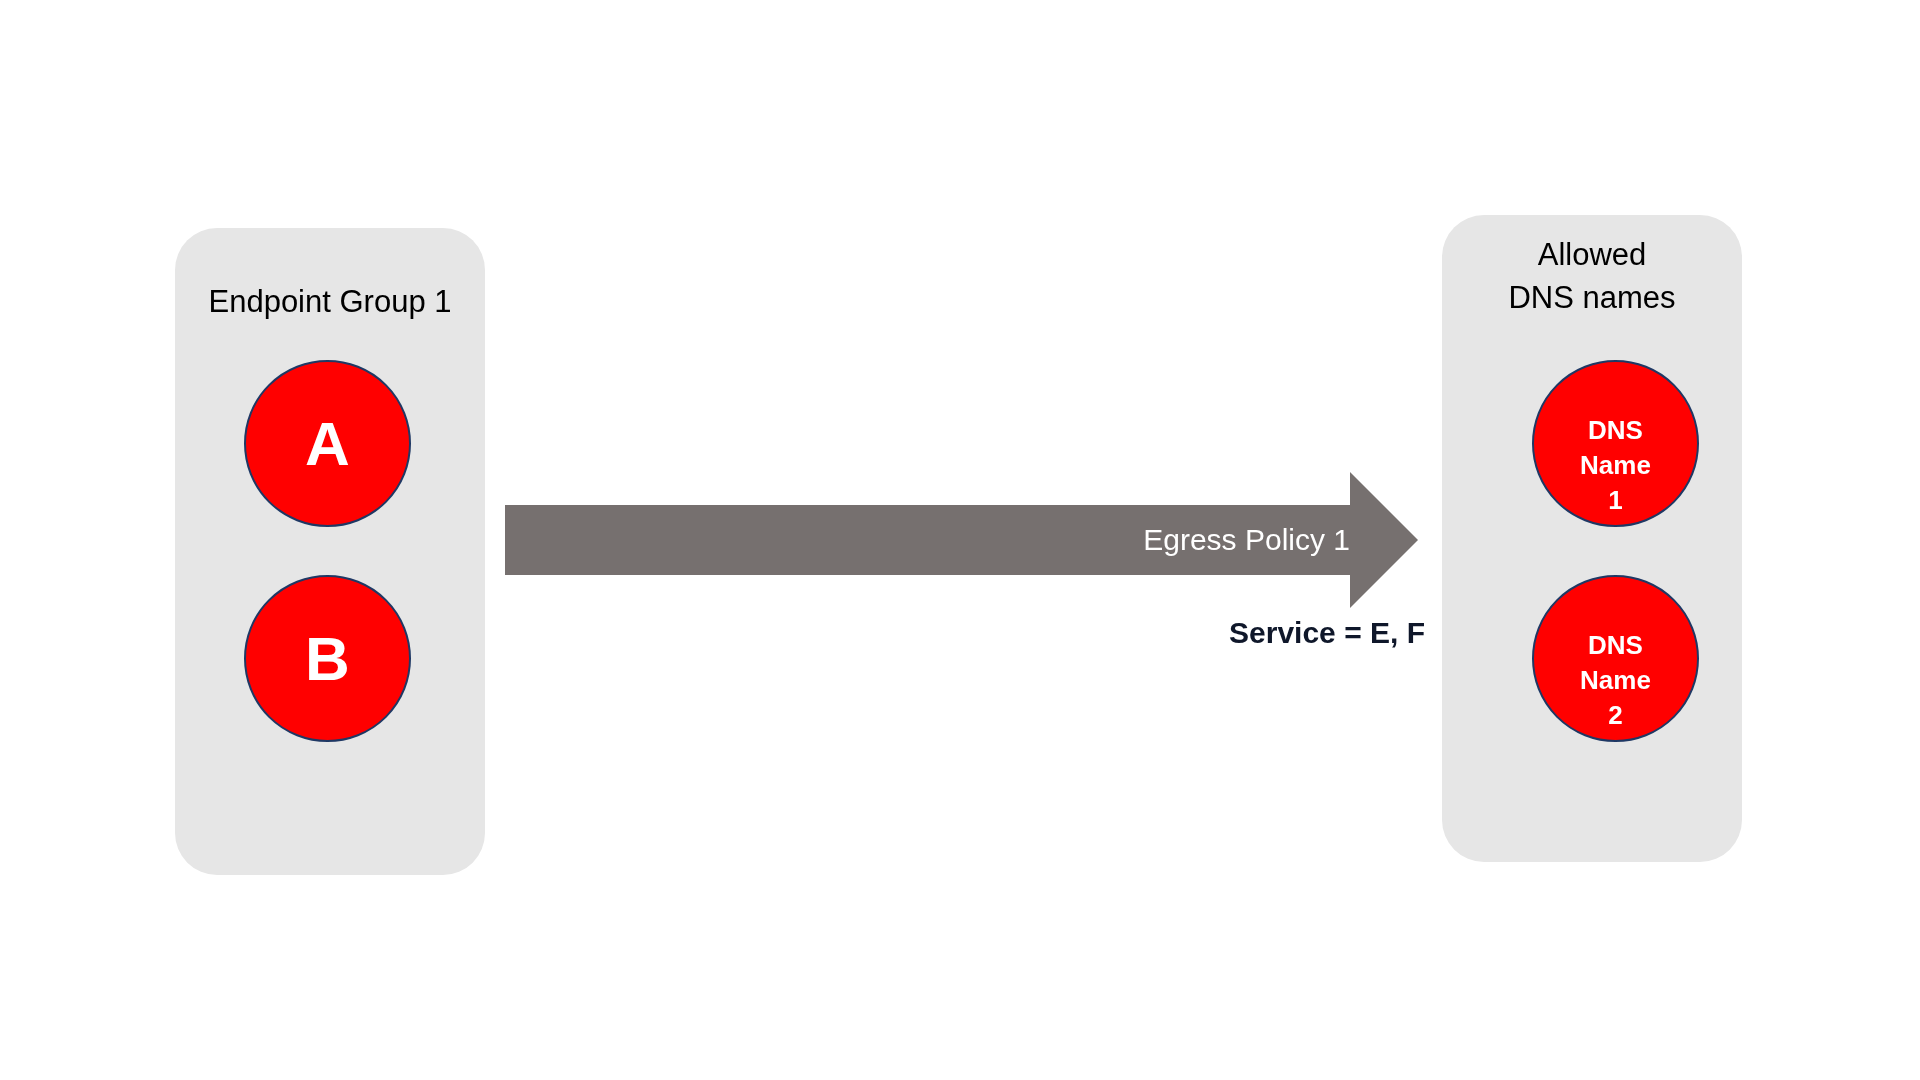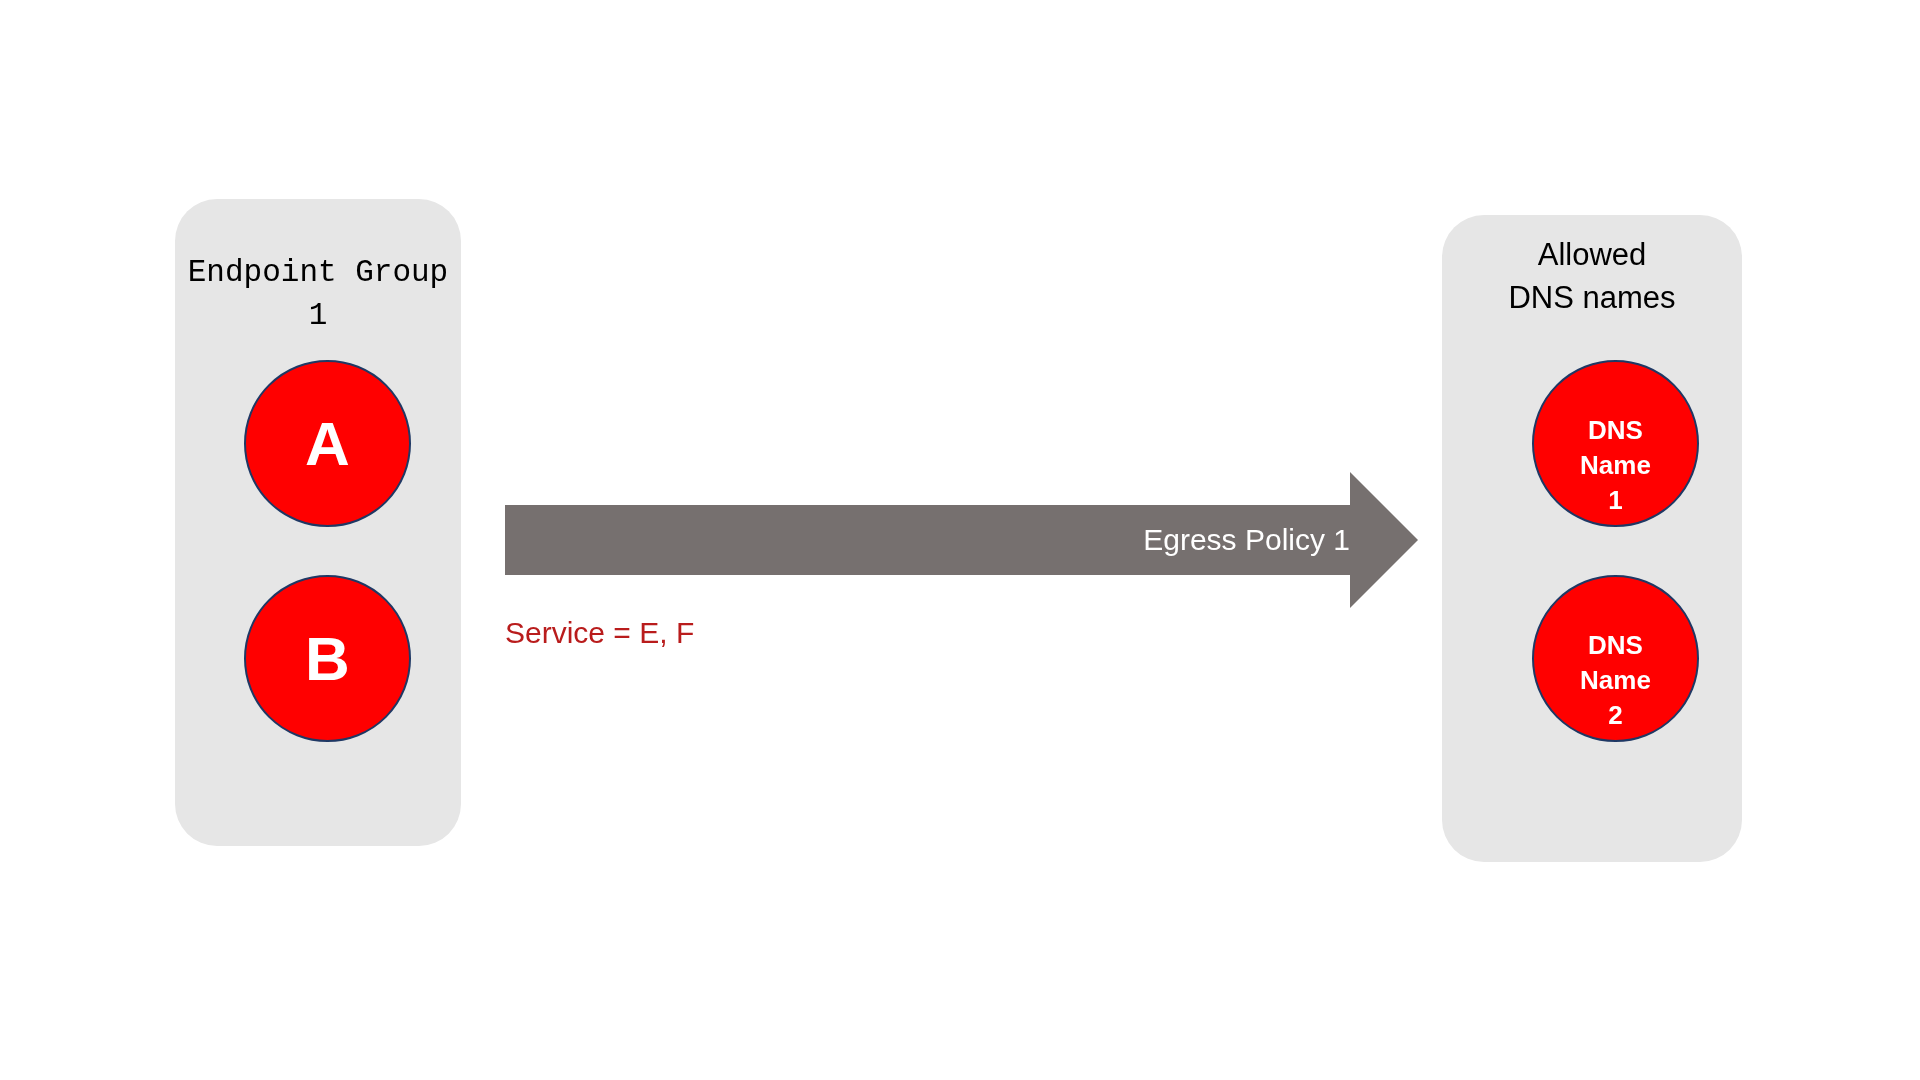--- a/index.html
+++ b/index.html
@@ -18,21 +18,21 @@
     overflow: hidden;
   }
 
   
   .group-panel {
     position: absolute;
     background: #E6E6E6;
     border-radius: 42px;
     box-sizing: border-box;
   }
-  #panel-left  { left: 175px;  top: 199px; width: 286px; height: 647px; font-family: Liberation Mono, monospace; }
+  #panel-left  { left: 175px;  top: 228px; width: 310px; height: 647px; }
   #panel-right { left: 1442px; top: 215px; width: 300px; height: 647px; }
 
   .panel-title {
     position: absolute;
     left: 0;
     width: 100%;
     text-align: center;
     color: #000000;
     font-size: 31px;
     font-weight: 400;
@@ -97,24 +97,24 @@
     font-weight: 400;
     line-height: 36px;
     pointer-events: none;
   }
 
   #service-label {
     position: absolute;
     left: 505px;
     top: 614px;
     width: 920px;
-    text-align: left;
-    color: #b91c1c;
+    text-align: right;
+    color: #0f172a;
     font-size: 30px;
-    font-weight: 400;
+    font-weight: 700;
     line-height: 38px;
   }
 </style>
 </head>
 <body>
 
 <div id="canvas">
 
   <div class="group-panel" id="panel-left">
     <div class="panel-title">Endpoint Group 1</div>

